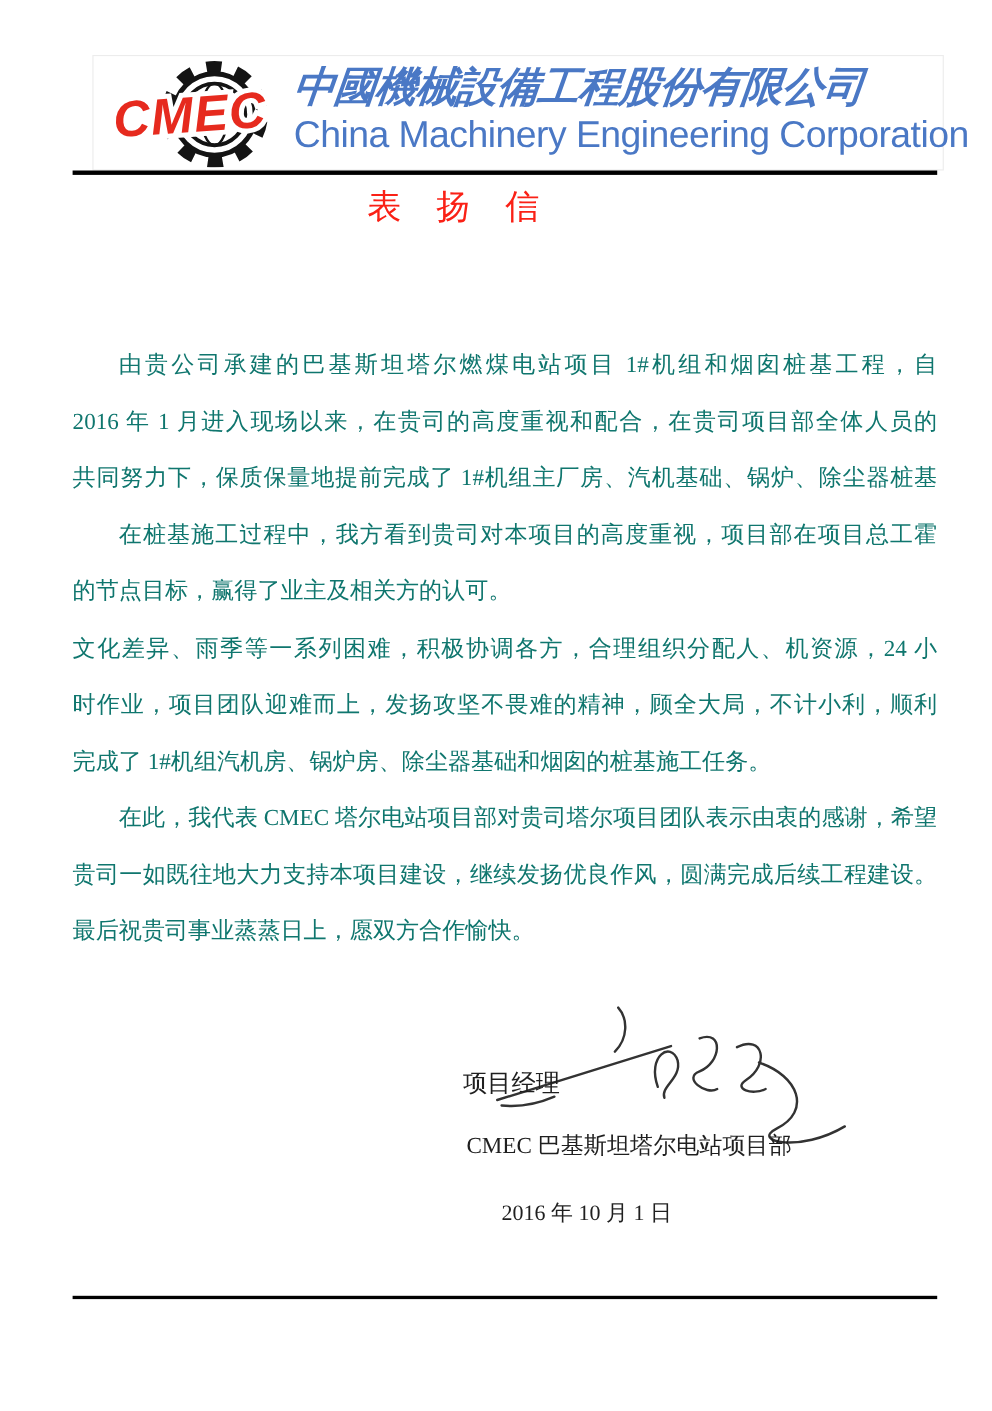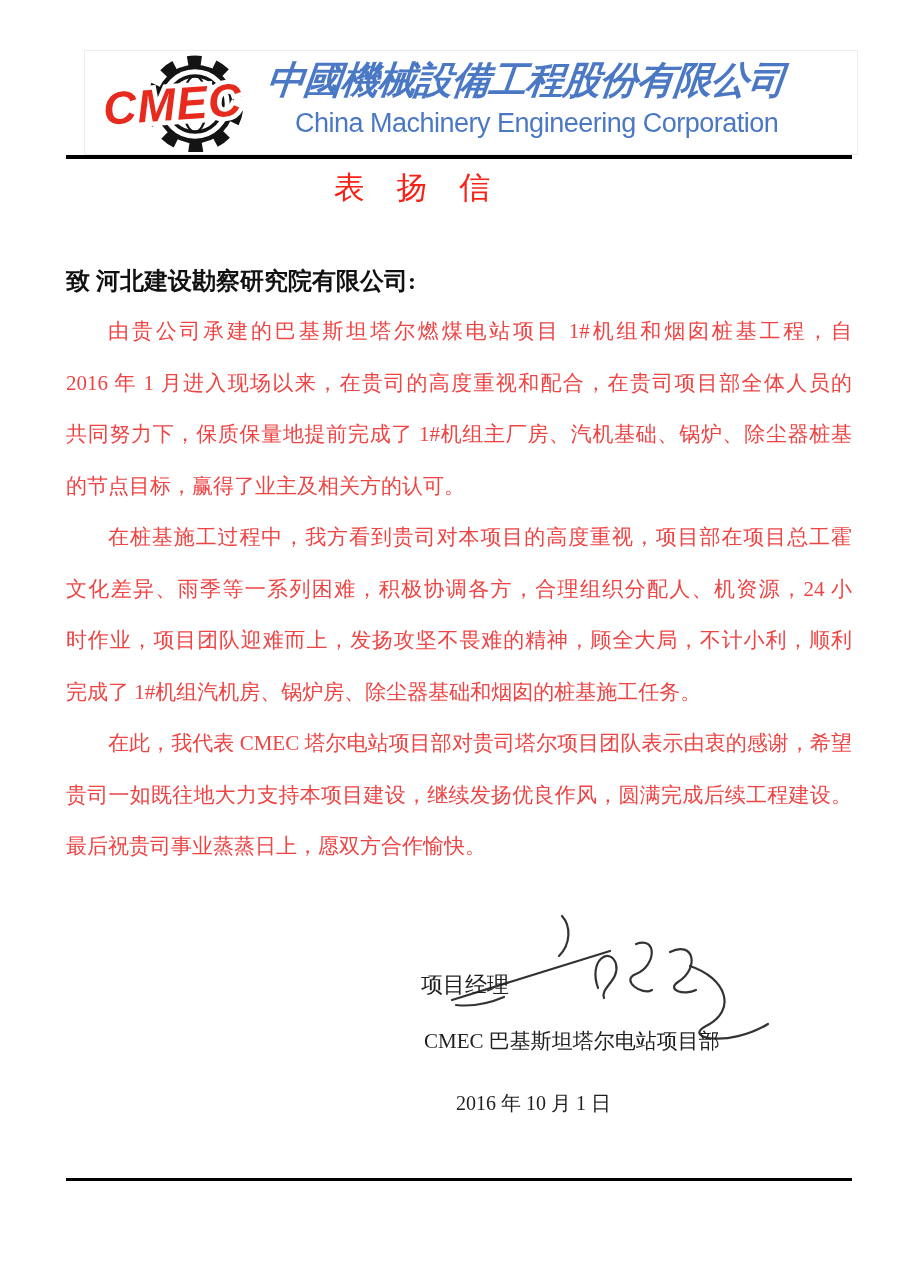--- a/index.html
+++ b/index.html
@@ -21,46 +21,45 @@
     position:absolute;left:182px;top:6px;width:545px;
     font-size:38px;line-height:46px;white-space:nowrap;
     color:var(--blue);
     font-family:"Liberation Serif","DejaVu Serif",serif;
     font-weight:bold;font-style:italic;
     transform:skewX(-6deg);
     letter-spacing:-1px;
   }
   .company-en{
     position:absolute;left:182px;top:56px;width:560px;
-    font-size:27px;line-height:32px;white-space:nowrap;
+    font-size:34px;line-height:32px;white-space:nowrap;
     color:var(--blue);
     font-family:"Liberation Sans","DejaVu Sans",sans-serif;
     letter-spacing:-0.5px;
-    margin-left:28px;
   }
   .rule-top{position:absolute;top:155px;left:66px;width:786px;height:4px;background:#000;}
   .rule-bottom{position:absolute;top:1178px;left:66px;width:786px;height:3px;background:#000;}
   
   .doc-title{
     position:absolute;top:168px;left:0;width:902px;
     text-align:center;
     transform:translateX(-33px);
     font-size:31px;line-height:40px;
     letter-spacing:12px;
     color:var(--title-red);
   }
   
   .recipient{
     position:absolute;top:264px;left:66px;
     font-size:24px;line-height:34px;font-weight:bold;color:#111;
   }
   
   .body-text{
     position:absolute;top:306px;left:66px;width:786px;
-    font-size:21px;color:#ef4444;
+    font-size:21px;color:#0f766e;
   }
   .line{
     line-height:51.5px;height:51.5px;
     text-align:justify;white-space:nowrap;
   }
   .line.fill{white-space:normal;text-align-last:justify;}
   .line.indent{text-indent:2em;}
   
   .sig-scribble{position:absolute;left:438px;top:908px;}
   .sig-role{position:absolute;left:421px;top:970px;font-size:22px;line-height:30px;}
@@ -87,29 +86,28 @@
       <text x="86" y="68" text-anchor="middle" font-family="Liberation Sans, DejaVu Sans, sans-serif" font-size="46" font-weight="bold" font-style="italic" fill="#e62a1e" stroke="#ffffff" stroke-width="9" paint-order="stroke" letter-spacing="1" transform="rotate(-4 86 58)">CMEC</text>
     </svg>
     <div class="company-cn">中國機械設備工程股份有限公司</div>
     <div class="company-en">China Machinery Engineering Corporation</div>
   </div>
 
   <div class="rule-top"></div>
 
   <div class="doc-title">表 扬 信</div>
 
-  <div class="recipient">致 河北建设勘察研究院有限公司:</div>
 
   <div class="body-text">
     <div class="line indent fill">由贵公司承建的巴基斯坦塔尔燃煤电站项目 1#机组和烟囱桩基工程，自</div>
     <div class="line fill">2016 年 1 月进入现场以来，在贵司的高度重视和配合，在贵司项目部全体人员的</div>
     <div class="line fill">共同努力下，保质保量地提前完成了 1#机组主厂房、汽机基础、锅炉、除尘器桩基</div>
+    <div class="line indent fill">在桩基施工过程中，我方看到贵司对本项目的高度重视，项目部在项目总工霍</div>
+
     <div class="line">的节点目标，赢得了业主及相关方的认可。</div>
-
-    <div class="line indent fill">在桩基施工过程中，我方看到贵司对本项目的高度重视，项目部在项目总工霍</div>
     <div class="line fill">文化差异、雨季等一系列困难，积极协调各方，合理组织分配人、机资源，24 小</div>
     <div class="line fill">时作业，项目团队迎难而上，发扬攻坚不畏难的精神，顾全大局，不计小利，顺利</div>
     <div class="line">完成了 1#机组汽机房、锅炉房、除尘器基础和烟囱的桩基施工任务。</div>
 
     <div class="line indent fill">在此，我代表 CMEC 塔尔电站项目部对贵司塔尔项目团队表示由衷的感谢，希望</div>
     <div class="line fill">贵司一如既往地大力支持本项目建设，继续发扬优良作风，圆满完成后续工程建设。</div>
     <div class="line">最后祝贵司事业蒸蒸日上，愿双方合作愉快。</div>
   </div>
 
   <svg class="sig-scribble" width="340" height="150" viewBox="0 0 340 150">

